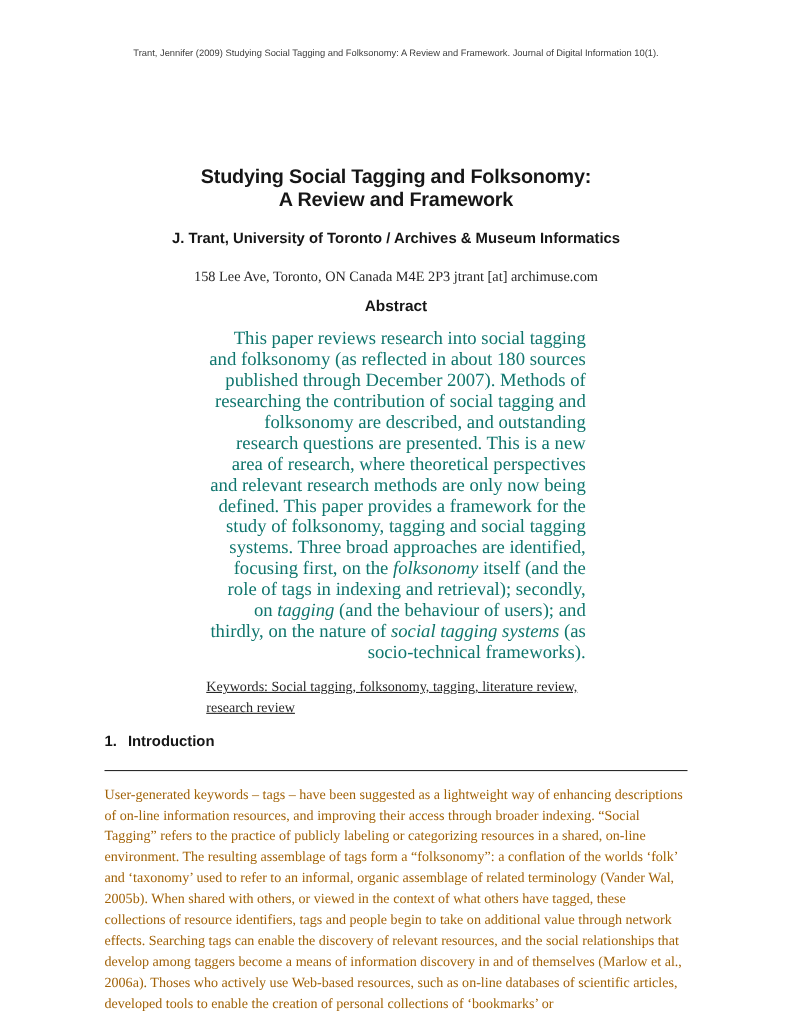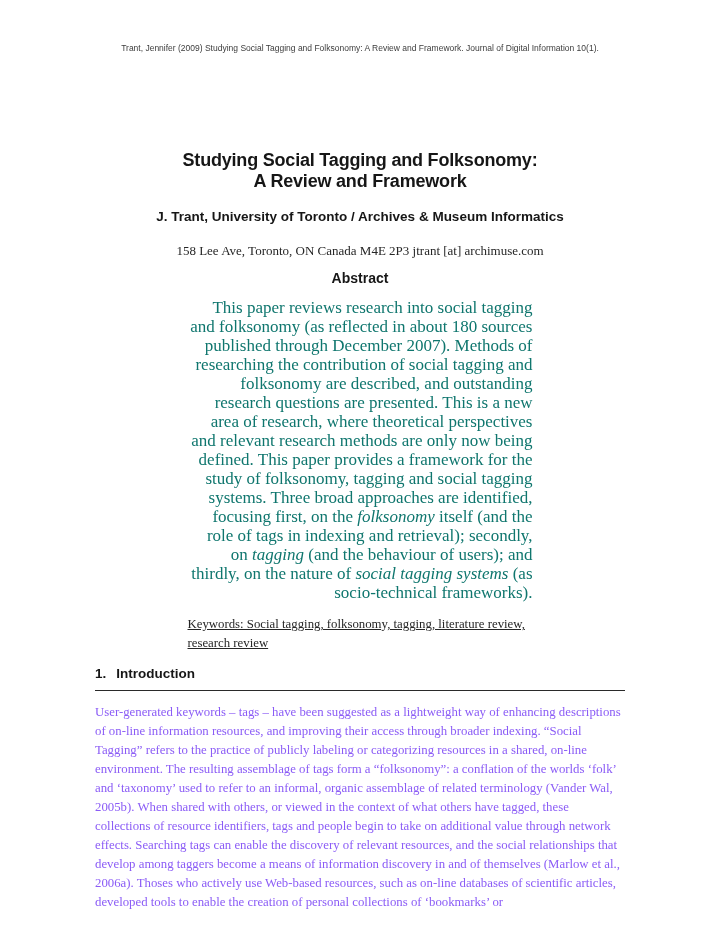--- a/index.html
+++ b/index.html
@@ -78,29 +78,29 @@
     color: #262626;
     text-decoration: underline;
   }
   .section-heading {
     margin-top: 13px;
     font-family: "Liberation Sans", sans-serif;
     font-weight: bold;
     font-size: 13.5px;
     line-height: 16px;
     color: #161616;
-    padding-bottom: 8px;
+    padding-bottom: 18px;
     border-bottom: 1.5px solid #2a2a2a;
   }
   .section-heading .section-number { margin-right: 10px; }
   .intro-paragraph {
     margin-top: 12px;
     font-size: 12.8px;
     line-height: 19px;
-    color: #8b5cf6;
+    color: #a16207;
   }
 </style>
 </head>
 <body>
 
 <div class="page">
 
   <div class="running-header">Trant, Jennifer (2009) Studying Social Tagging and Folksonomy: A Review and Framework. Journal of Digital Information 10(1).</div>
 
   <div class="content">

